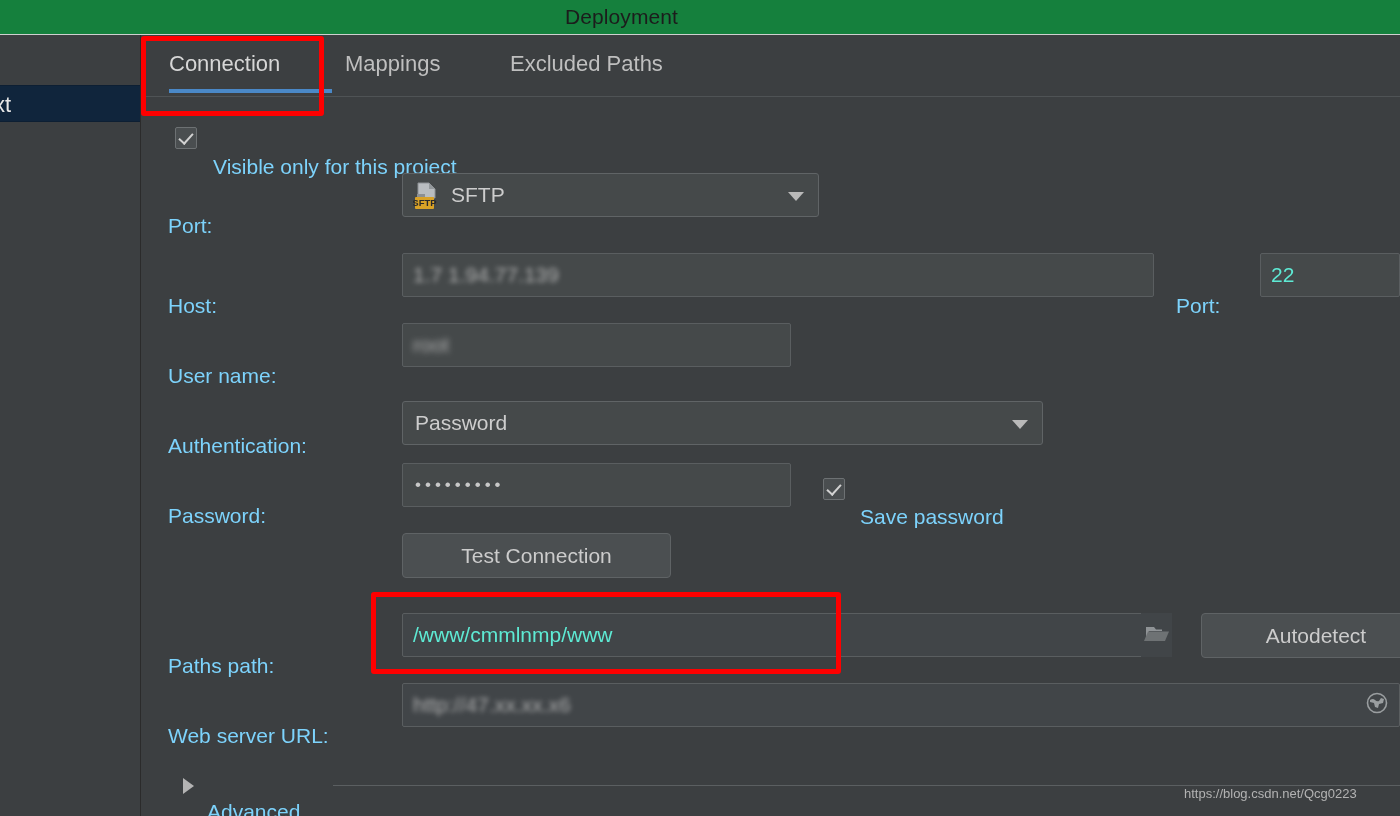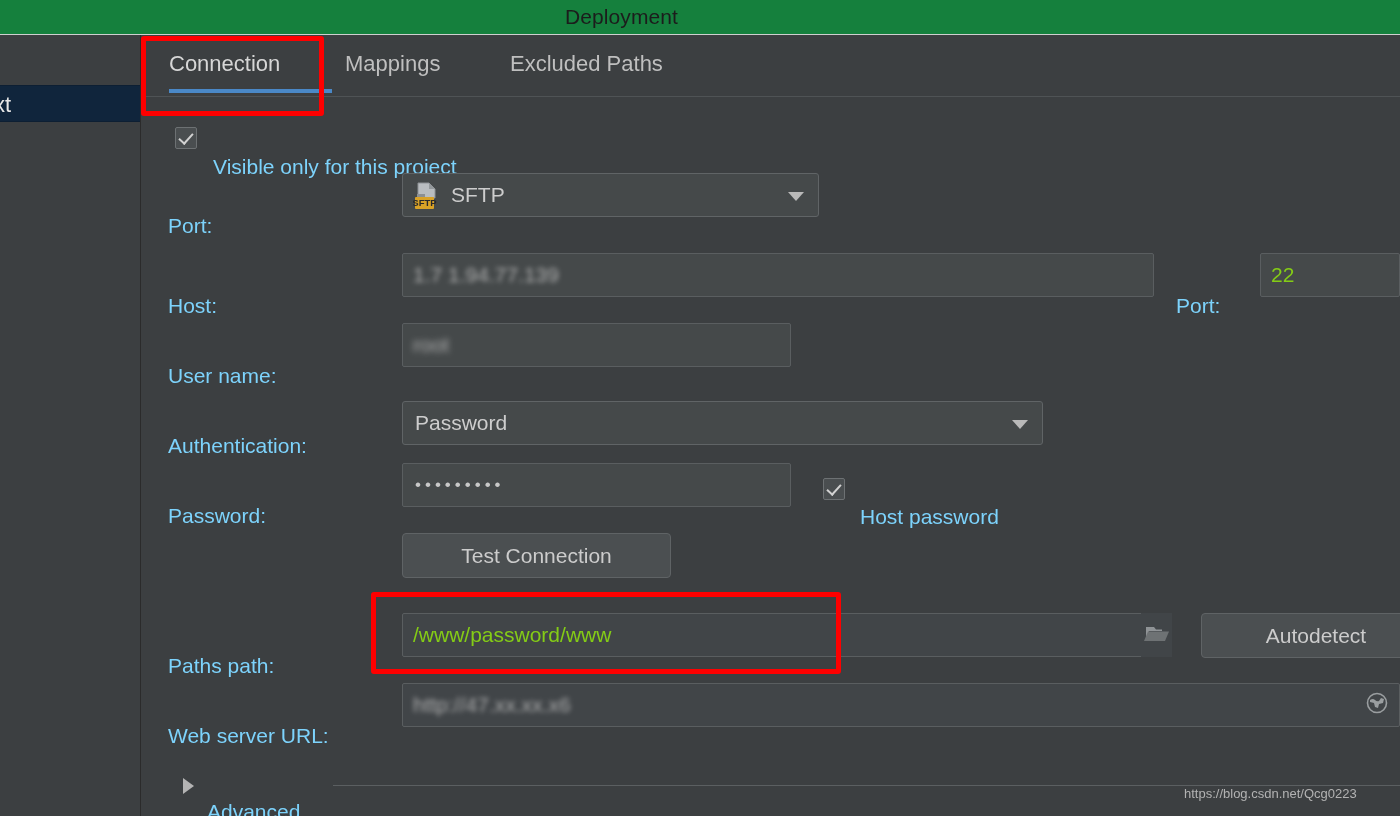--- a/index.html
+++ b/index.html
@@ -116,21 +116,21 @@
     background: #45494a;
     border: 1px solid #5a5e60;
     border-radius: 2px;
   }
   .field .val {
     position: absolute;
     left: 10px;
     top: 50%;
     transform: translateY(-50%);
     font-size: 21px;
-    color: #84cc16;
+    color: #5eead4;
     white-space: nowrap;
   }
   .field.plain { background: #414548; }
 
   
   .combo {
     position: absolute;
     box-sizing: border-box;
     background: #45494a;
     border: 1px solid #606466;
@@ -322,27 +322,27 @@
   <div class="combo" style="left:261px; top:358px; width:641px; height:44px;margin-top:8px;">
     <span class="val" style="left:12px;">Password</span>
     <span class="caret"></span>
   </div>
 
   <div class="lbl" style="left:27px; top:442px;">Password:</div>
   <div class="field" style="left:261px; top:428px; width:389px; height:44px;">
     <span class="pwd-dots">•••••••••</span>
   </div>
   <div class="cbx" style="left:682px; top:443px;"></div>
-  <div class="lbl" style="left:719px; top:443px;">Host password</div>
+  <div class="lbl" style="left:719px; top:443px;">Save password</div>
 
   <div class="btn" style="left:261px; top:498px; width:269px; height:45px; line-height:43px;">Test Connection</div>
 
   <div class="lbl" style="left:27px; top:592px;">Paths path:</div>
   <div class="field plain" style="left:261px; top:578px; width:770px; height:44px;">
-    <span class="val">/www/password/www</span>
+    <span class="val">/www/cmmlnmp/www</span>
   </div>
   <div class="browse-btn" style="left:1000px; top:578px; width:31px; height:44px;">
     <span class="folder-glyph">
       <svg width="26" height="20" viewBox="0 0 26 20">
         <path d="M2 4 h8 l2 2.4 h6 v1.6 h-13 l-3 9 z" fill="#8f9396"></path>
         <path d="M4 8.6 h21 l-4 9.4 h-21 z" fill="#6e7274"></path>
       </svg>
     </span>
   </div>
   <div class="btn" style="left:1060px; top:578px; width:230px; height:45px; line-height:43px;">Autodetect</div>

